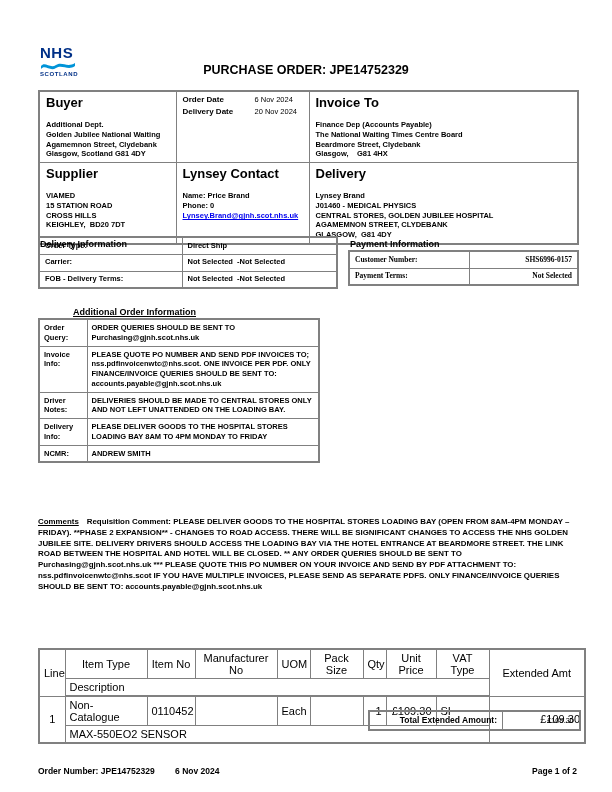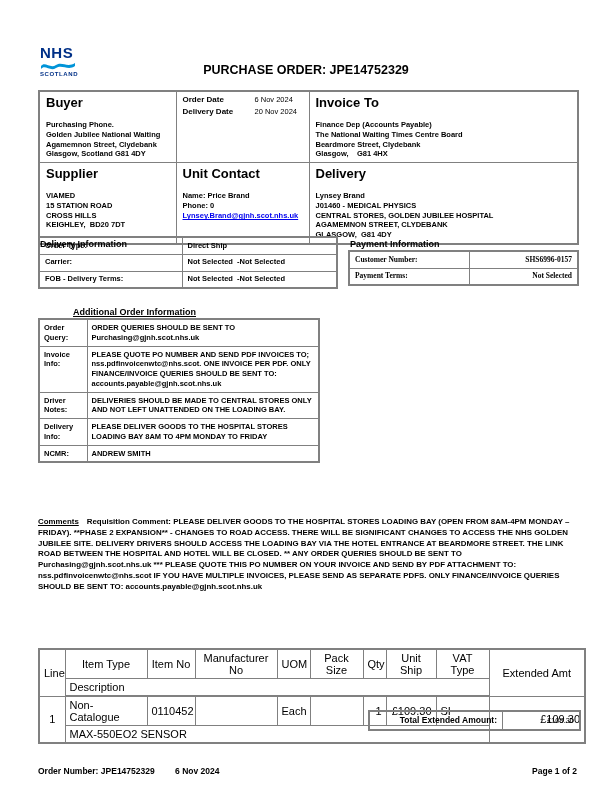--- a/index.html
+++ b/index.html
@@ -73,21 +73,21 @@
   <table class="top-table gridt">
     <colgroup>
         <col style="width:137px">
         <col style="width:133px">
         <col style="width:269px">
       </colgroup>
     <tbody>
         <tr style="height:65px">
       <td>
         <div class="cell-head">Buyer</div>
-        <div class="addr-line">Purchasing Phone.</div>
+        <div class="addr-line">Additional Dept.</div>
         <div class="addr-line">Golden Jubilee National Waiting</div>
         <div class="addr-line">Agamemnon Street, Clydebank</div>
         <div class="addr-line">Glasgow, Scotland G81 4DY</div>
       </td>
       <td>
         <div class="date-row">
           <span class="dlab">Order Date</span>
           <span class="dval">6 Nov 2024</span>
         </div>
         <div class="date-row">
@@ -105,21 +105,21 @@
     </tr>
     <tr style="height:76px">
       <td>
         <div class="cell-head">Supplier</div>
         <div class="addr-line">VIAMED</div>
         <div class="addr-line">15 STATION ROAD</div>
         <div class="addr-line">CROSS HILLS</div>
         <div class="addr-line">KEIGHLEY,  BD20 7DT</div>
       </td>
       <td>
-        <div class="cell-head">Unit Contact</div>
+        <div class="cell-head">Lynsey Contact</div>
         <div class="contact-line">Name: Price Brand</div>
         <div class="contact-line">Phone: 0</div>
         <a class="email-link" href="#">Lynsey.Brand@gjnh.scot.nhs.uk</a>
       </td>
       <td>
         <div class="cell-head">Delivery</div>
         <div class="addr-line">Lynsey Brand</div>
         <div class="addr-line">J01460 - MEDICAL PHYSICS</div>
         <div class="addr-line">CENTRAL STORES, GOLDEN JUBILEE HOSPITAL</div>
         <div class="addr-line">AGAMEMNON STREET, CLYDEBANK</div>
@@ -216,21 +216,21 @@
     </colgroup>
     <thead>
       <tr style="height:16px">
         <td rowspan="2">Line</td>
         <td>Item Type</td>
         <td>Item No</td>
         <td>Manufacturer No</td>
         <td>UOM</td>
         <td>Pack Size</td>
         <td>Qty</td>
-        <td>Unit Ship</td>
+        <td>Unit Price</td>
         <td>VAT Type</td>
         <td rowspan="2">Extended Amt</td>
       </tr>
       <tr style="height:14px">
         <td colspan="8" class="desc-hdr">Description</td>
       </tr>
     </thead>
     <tbody>
       <tr style="height:16px">
         <td rowspan="2" class="ta-c">1</td>

